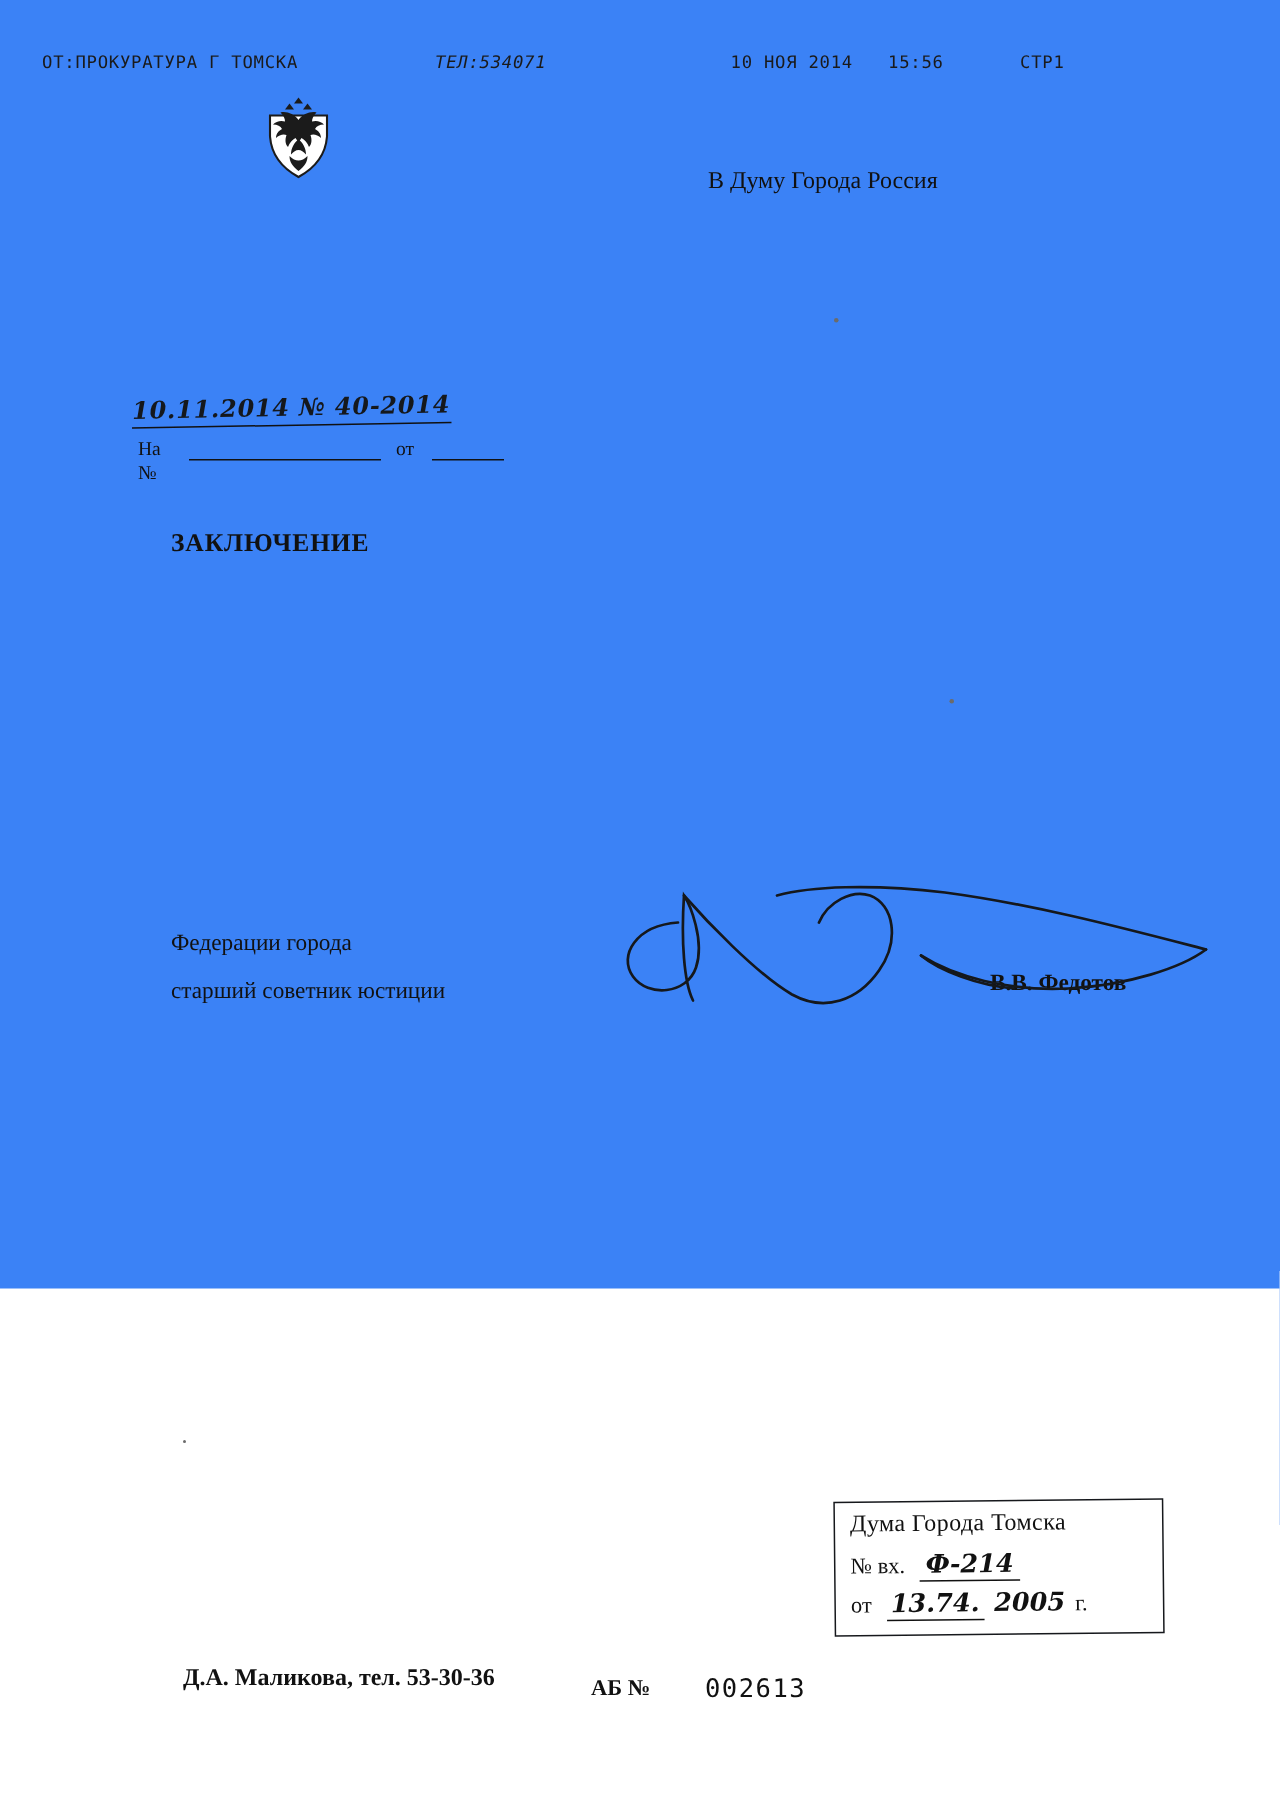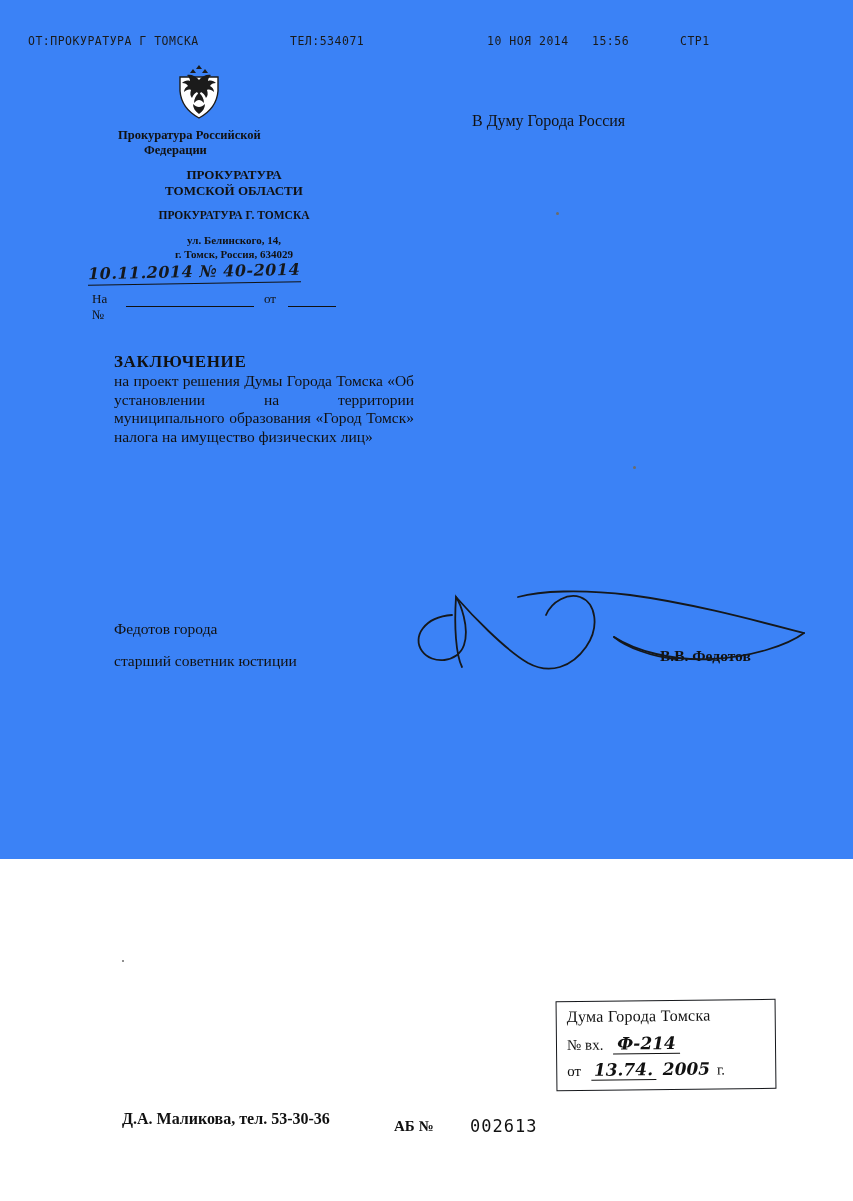--- a/index.html
+++ b/index.html
@@ -29,21 +29,21 @@
     top: 34px;
     left: 0;
     width: 853px;
     font-family: "DejaVu Sans Mono", monospace;
     font-size: 11.5px;
     letter-spacing: 0.5px;
     color: #1a1a1a;
     white-space: nowrap;
   }
   .fax-from   { position: absolute; left: 28px;  top: 0; }
-  .fax-tel    { position: absolute; left: 290px; top: 0; }
+  .fax-tel    { position: absolute; left: 290px; top: 0; font-style: italic; }
   .fax-date   { position: absolute; left: 487px; top: 0; }
   .fax-time   { position: absolute; left: 592px; top: 0; }
   .fax-page   { position: absolute; left: 680px; top: 0; }
 
   
   .emblem {
     position: absolute;
     left: 168px;
     top: 60px;
     width: 62px;
@@ -259,47 +259,37 @@
         <path d="M22 13 l3 -4 l3 4 z"></path>
         <path d="M34 13 l3 -4 l3 4 z"></path>
         <path d="M28 9 l3 -4 l3 4 z"></path>
 
         <path d="M31 33 c-3 2 -5 6 -5 10 c2 -2 3 -3 5 -3 c2 0 3 1 5 3 c0 -4 -2 -8 -5 -10 z"></path>
         <path d="M25 44 c0 4 2 7 6 10 c4 -3 6 -6 6 -10 c-2 2 -4 3 -6 3 c-2 0 -4 -1 -6 -3 z"></path>
       </g>
     </svg>
   </div>
 
-  <div class="letterhead">
-    <div class="lh-l1">Прокуратура Российской</div>
-    <div class="lh-l2">Федерации</div>
-    <div class="lh-l3">ПРОКУРАТУРА</div>
-    <div class="lh-l4">ТОМСКОЙ ОБЛАСТИ</div>
-    <div class="lh-l5">ПРОКУРАТУРА Г. ТОМСКА</div>
-    <div class="lh-addr1">ул. Белинского, 14,</div>
-    <div class="lh-addr2">г. Томск, Россия, 634029</div>
-  </div>
 
   <div class="reg-line hand">10.11.2014  № 40-2014</div>
   <div class="reg-underline"></div>
 
   <div class="na-line">
     <span class="na-label">На №</span>
     <span class="na-rule1"></span>
     <span class="ot-label">от</span>
     <span class="na-rule2"></span>
   </div>
 
   <div class="addressee">В Думу Города Россия</div>
 
   <div class="title">ЗАКЛЮЧЕНИЕ</div>
-  <div class="subtitle">на проект решения Думы Города Томска «Об установлении на территории муниципального образования «Город Томск» налога на имущество физических лиц»</div>
-
-
-  <div class="sig-role1">Федотов города</div>
+
+
+  <div class="sig-role1">Федерации города</div>
   <div class="sig-role2">старший советник юстиции</div>
   <div class="sig-name">В.В. Федотов</div>
 
   <div class="signature-svg">
     <svg viewBox="0 0 410 115" width="410" height="115">
       <g fill="none" stroke="#15181c" stroke-width="1.8" stroke-linecap="round">
         <path d="M52 40 C24 42 12 62 22 76 C32 90 58 88 64 70 C70 52 60 28 56 22 C54 52 56 80 62 92"></path>
         <path d="M56 22 C70 38 104 74 128 88 C150 100 172 92 186 72 C200 52 196 28 180 22 C168 18 152 26 146 40"></path>
         <path d="M118 22 C140 16 180 14 230 20 C290 28 350 44 404 58"></path>
         <path d="M404 58 C388 70 352 82 312 84 C272 86 236 76 214 62"></path>

